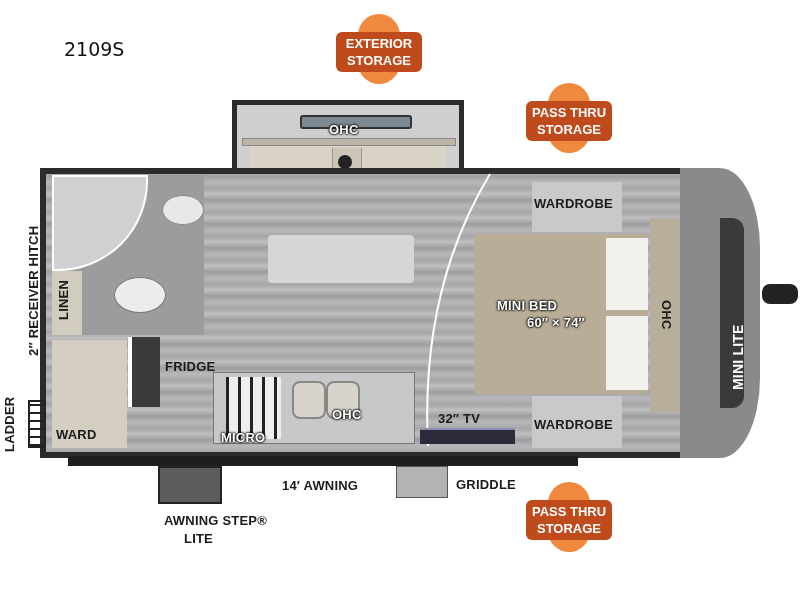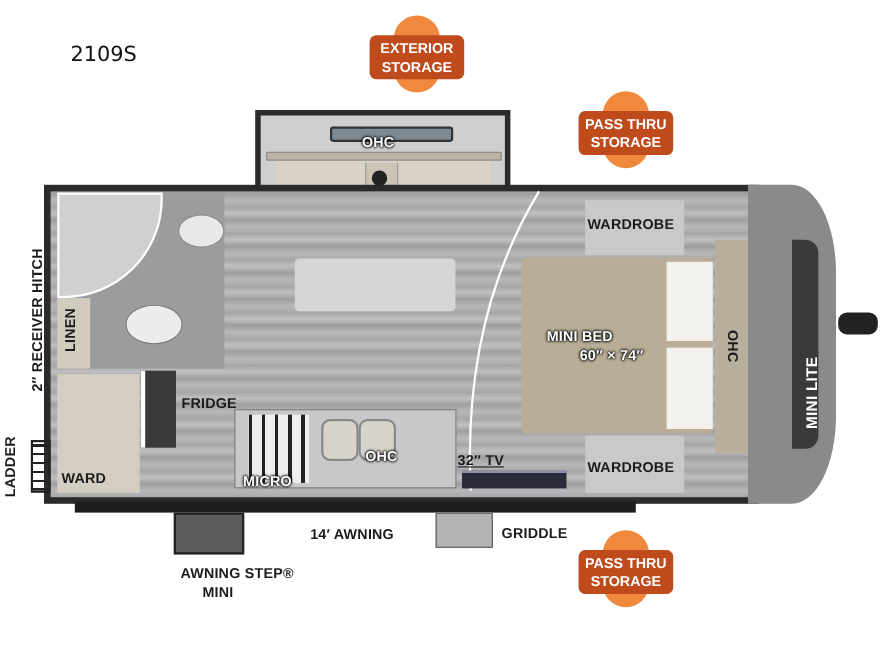--- a/index.html
+++ b/index.html
@@ -76,21 +76,21 @@
 <div class="lbl w" style="left:221px;top:430px;">MICRO</div>
 <div class="lbl w" style="left:332px;top:407px;">OHC</div>
 
 <div class="abs" style="left:268px;top:235px;width:146px;height:48px;background:#d6d6d8;border-radius:4px;"></div>
 
 <svg class="abs" style="left:400px;top:170px;" width="100" height="280">
   <path d="M90 4 Q 20 120 28 276" stroke="#fff" stroke-width="2" fill="none"></path>
 </svg>
 
 <div class="abs" style="left:420px;top:428px;width:95px;height:14px;background:#2a2a3a;border-top:2px solid #8b8fb0;"></div>
-<div class="lbl" style="left:416px;top:411px;text-decoration:underline;">32″ TV</div>
+<div class="lbl" style="left:438px;top:411px;">32″ TV</div>
 
 <div class="abs" style="left:532px;top:182px;width:90px;height:50px;background:#c9c9c9;"></div>
 <div class="lbl" style="left:534px;top:196px;">WARDROBE</div>
 <div class="abs" style="left:532px;top:396px;width:90px;height:52px;background:#c9c9c9;"></div>
 <div class="lbl" style="left:534px;top:417px;">WARDROBE</div>
 
 <div class="abs" style="left:474px;top:234px;width:174px;height:160px;background:#b9ad98;border-radius:4px;">
   <div class="abs" style="left:132px;top:4px;width:42px;height:72px;background:#f3f1ec;"></div>
   <div class="abs" style="left:132px;top:82px;width:42px;height:74px;background:#f3f1ec;"></div>
 </div>
@@ -108,16 +108,16 @@
 
 <div class="lbl vert" style="left:26px;top:356px;">2″ RECEIVER HITCH</div>
 <div class="lbl vert" style="left:2px;top:452px;">LADDER</div>
 <div class="abs" style="left:28px;top:400px;width:14px;height:44px;border:2px solid #222;background:repeating-linear-gradient(0deg,#222 0 2px,transparent 2px 8px);"></div>
 
 <div class="abs" style="left:68px;top:456px;width:510px;height:10px;background:#1e1e1e;"></div>
 <div class="lbl" style="left:264px;top:478px;margin-left:18px;">14′ AWNING</div>
 
 <div class="abs" style="left:158px;top:466px;width:60px;height:34px;background:#5c5c5c;border:2px solid #222;"></div>
 <div class="lbl" style="left:164px;top:513px;">AWNING STEP®</div>
-<div class="lbl" style="left:184px;top:531px;">MINI</div>
+<div class="lbl" style="left:184px;top:531px;">LITE</div>
 
 <div class="abs" style="left:396px;top:466px;width:50px;height:30px;background:#b3b3b3;border:1px solid #555;"></div>
 <div class="lbl" style="left:456px;top:477px;">GRIDDLE</div>
 
 </body></html>

